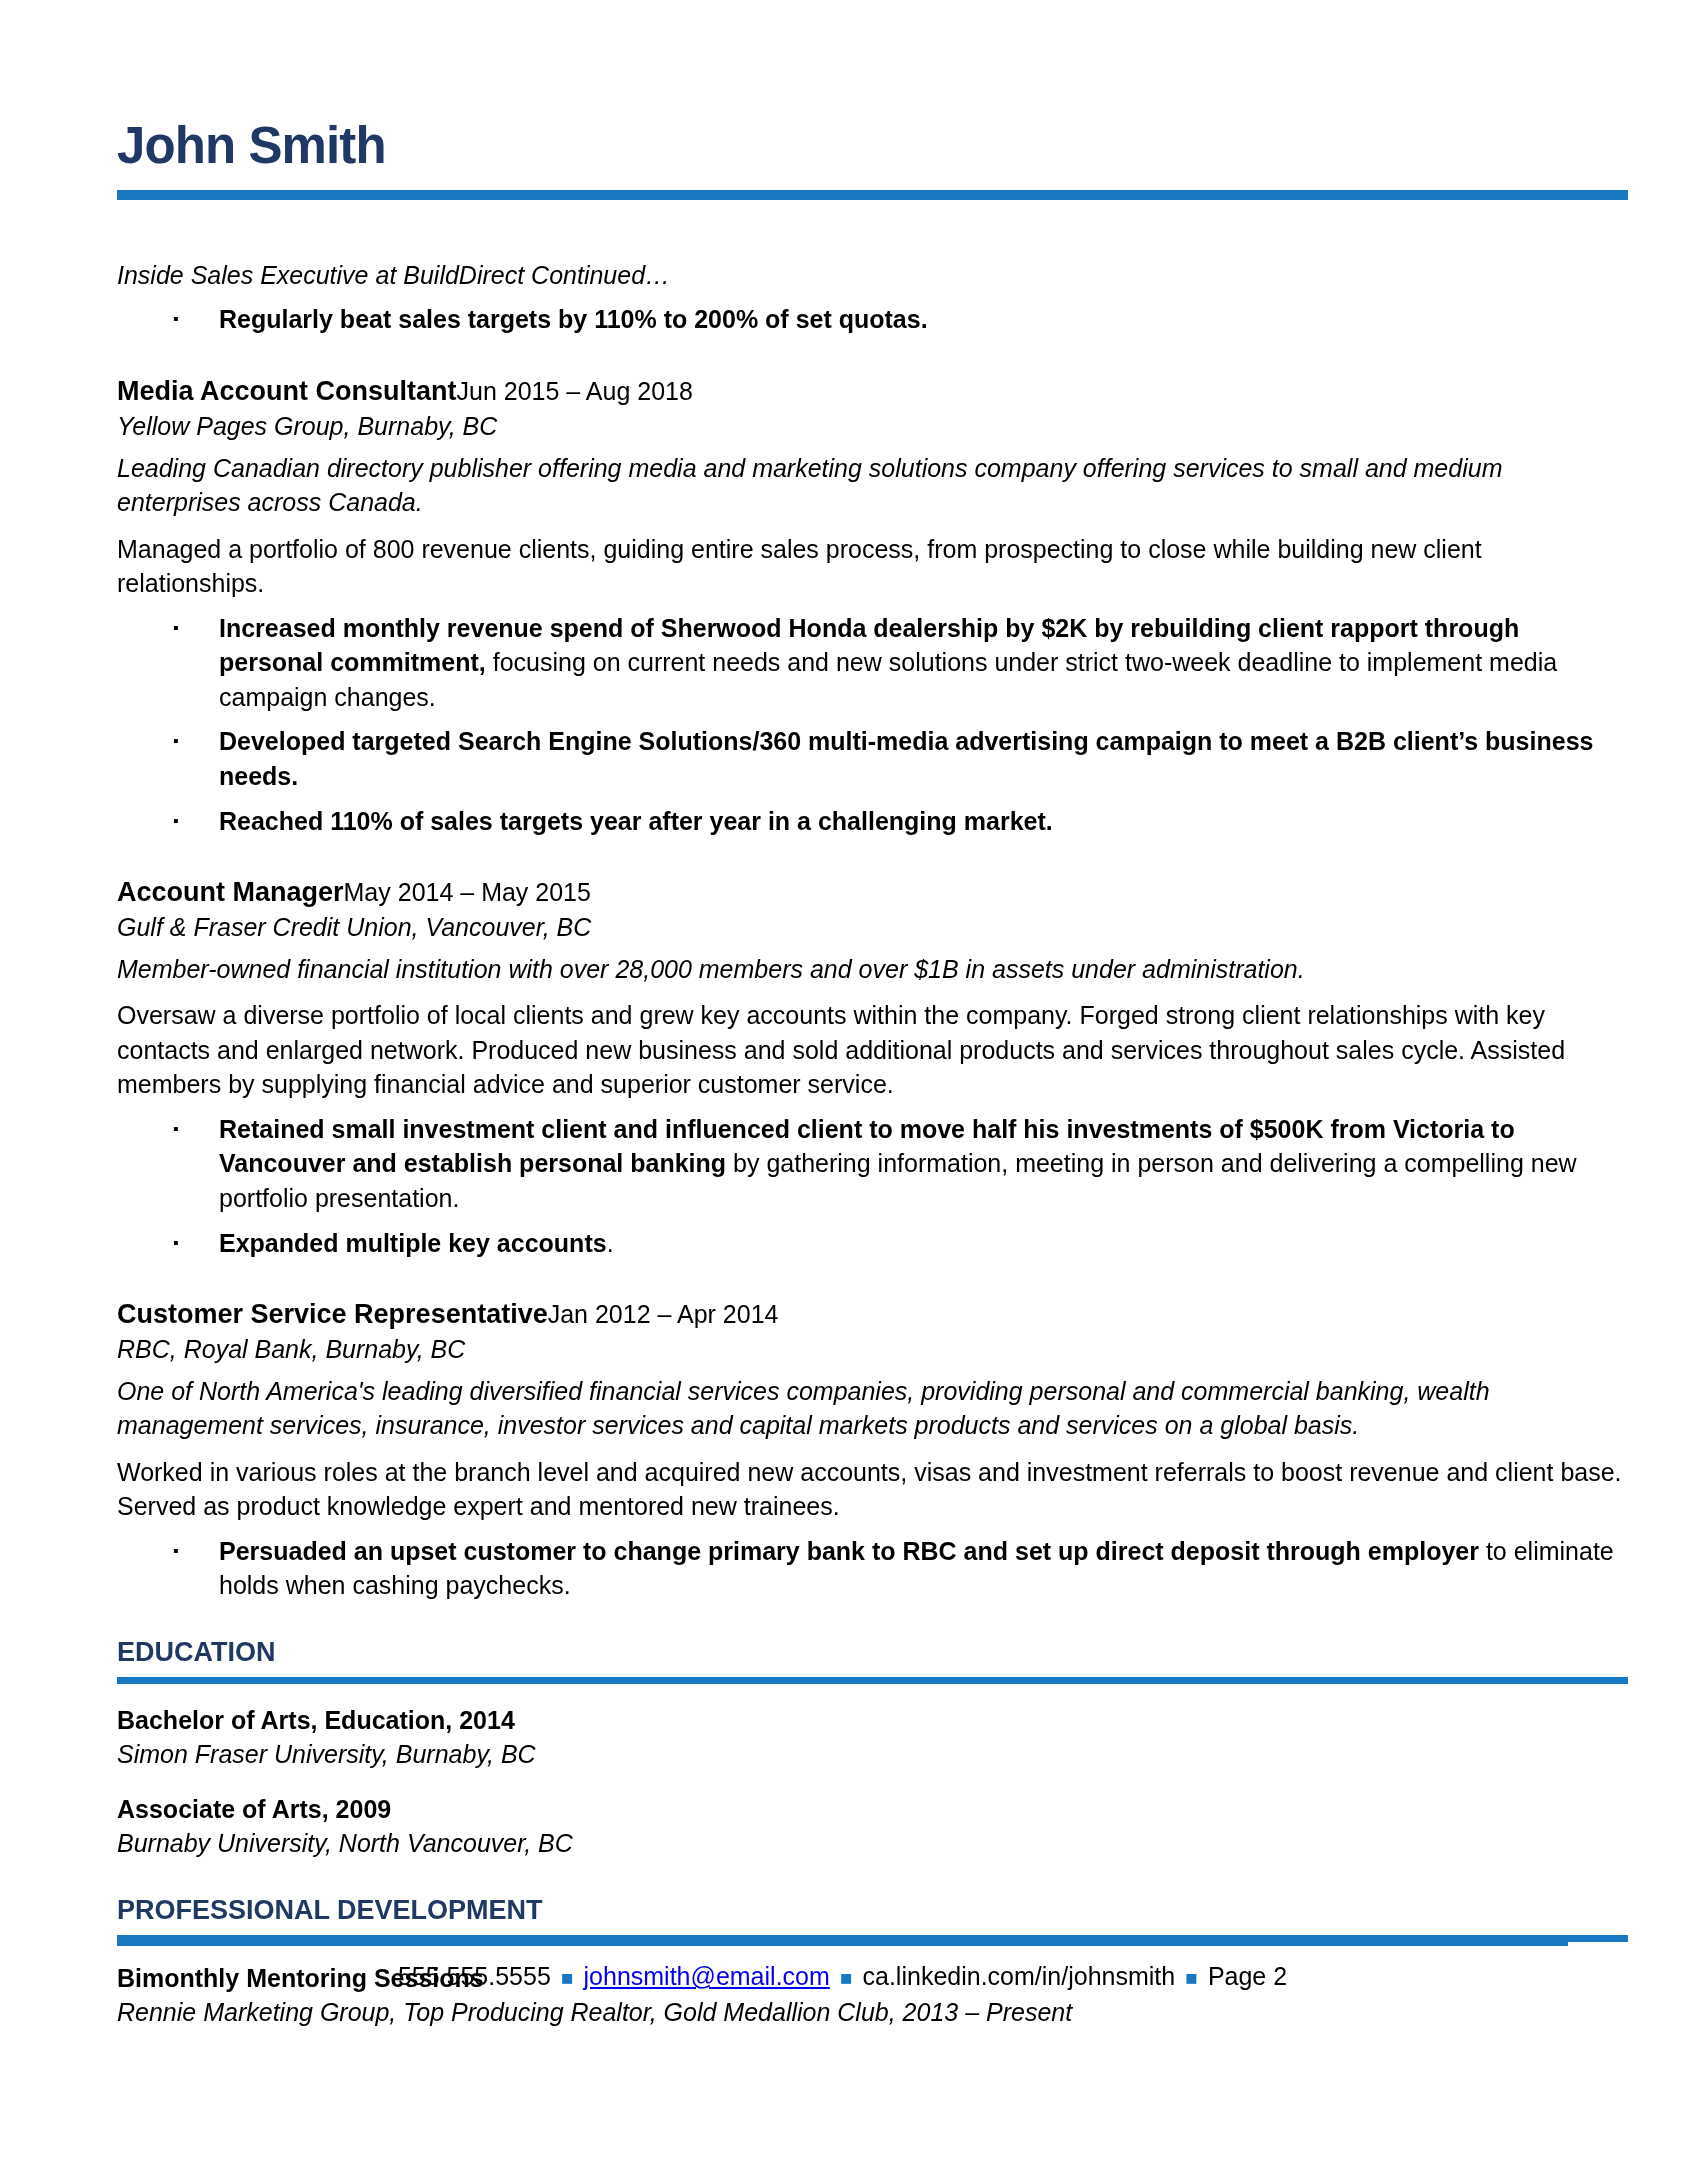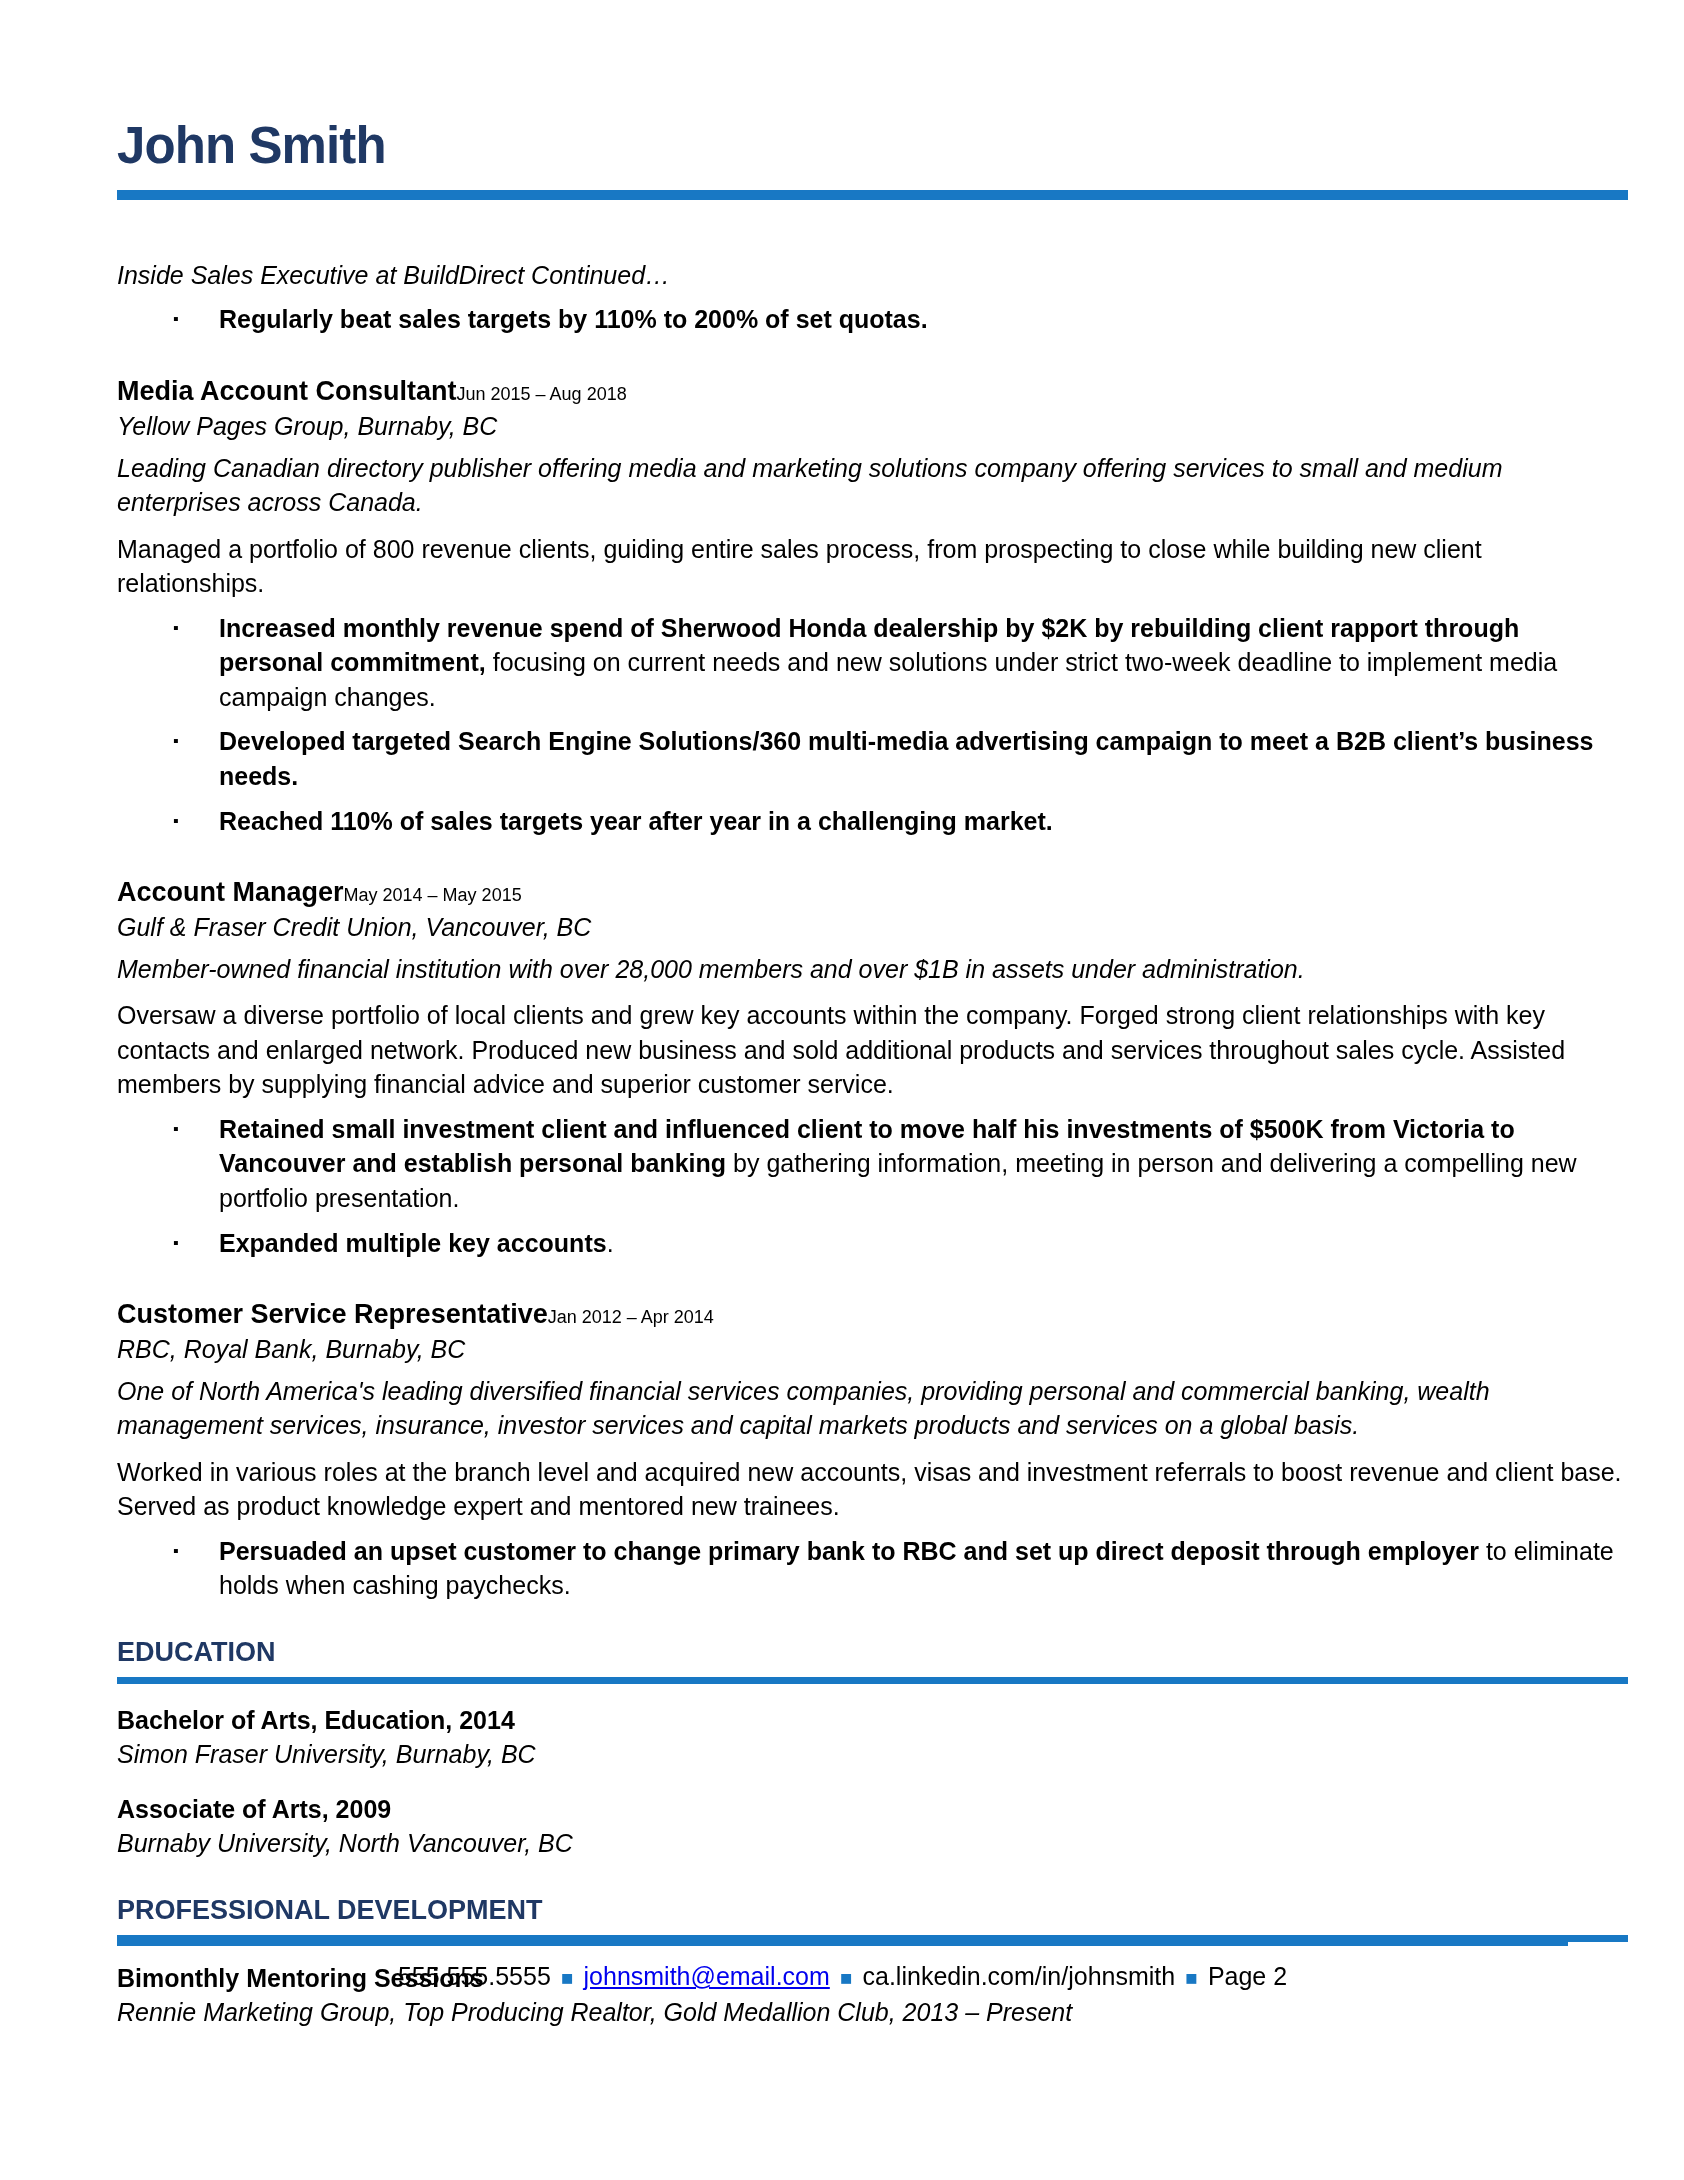--- a/index.html
+++ b/index.html
@@ -28,21 +28,21 @@
   .intro-line{font-style:italic;margin-top:58px;}
   ul.bullets{list-style:none;margin:0;padding:0;}
   .bullet{display:flex;margin-top:10.2px;}
   .bullet .glyph{flex:0 0 46px;margin-left:56px;font-size:16px;line-height:34px;color:#000;}
   .bullet .btext{flex:1;}
   .b{font-weight:700;}
   .intro-bullets{margin-top:22px;}
   .job{margin-top:37px;}
   .job-header{display:flex;justify-content:flex-start;align-items:baseline;}
   .job-title{font-size:27px;font-weight:700;line-height:1.3;}
-  .job-dates{font-size:18px;white-space:nowrap;}
+  .job-dates{font-size:25px;white-space:nowrap;}
   .company{font-style:italic;}
   .company-desc{font-style:italic;margin-top:7px;}
   .summary{margin-top:12px;}
   .job ul.bullets{margin-top:3.4px;}
   .section{margin-top:32px;}
   .section-heading{font-size:27px;font-weight:700;color:#1F3864;line-height:1.3;}
   .section-rule{height:6.8px;background:#1878C4;margin-top:6.8px;margin-bottom:19px;}
   .edu-item{margin-top:20.4px;}
   .edu-item.first{margin-top:0;}
   .degree{font-weight:700;}

